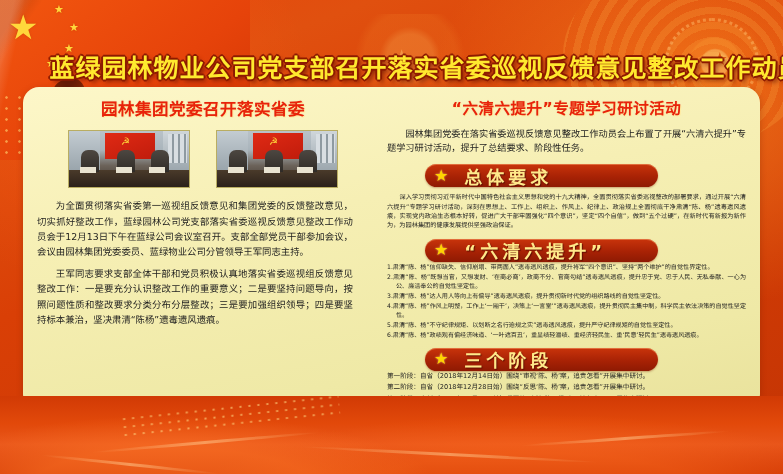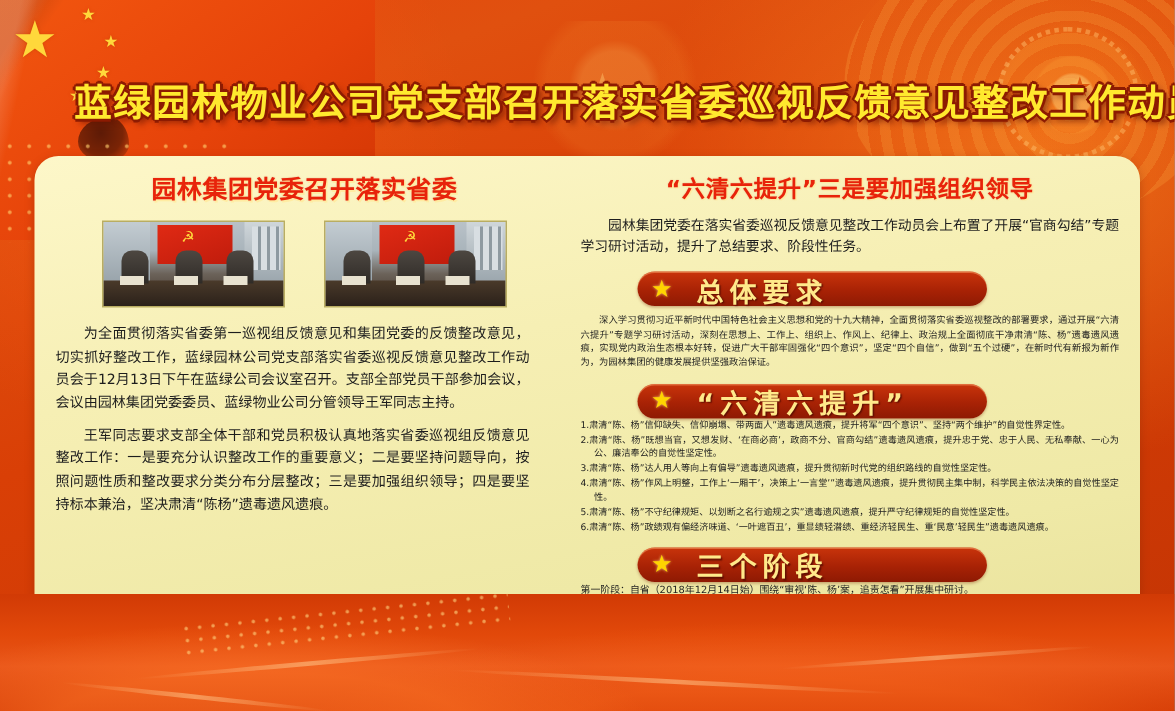--- a/index.html
+++ b/index.html
@@ -93,21 +93,21 @@
     font-family:"DejaVu Sans","Liberation Sans",sans-serif;
     font-weight:bold;font-size:25px;letter-spacing:1px;white-space:nowrap;
     color:#ffe92e;
     text-shadow:
       -1px -1px 0 #8d1b02, 1px -1px 0 #8d1b02, -1px 1px 0 #8d1b02, 1px 1px 0 #8d1b02,
       -2px 0 0 #8d1b02, 2px 0 0 #8d1b02, 0 -2px 0 #8d1b02, 0 2px 0 #8d1b02,
       3px 3px 4px rgba(90,15,0,.75);
   }
   
   .panel{
-    position:absolute;left:23px;top:104px;width:737px;height:323px;
+    position:absolute;left:23px;top:87px;width:737px;height:323px;
     border-radius:16px;
     background:linear-gradient(170deg,#fdf7c9 0%,#f6efb4 38%,#efe9a6 78%,#e9e29c 100%);
     box-shadow:0 2px 6px rgba(120,35,0,.35);
     display:flex;
   }
   .col-left{width:356px;padding:12px 10px 6px 14px;box-sizing:border-box;}
   .col-right{width:381px;padding:12px 14px 6px 8px;box-sizing:border-box;}
   
   .head-red{
     text-align:center;color:#e8230a;font-weight:bold;font-size:16.5px;line-height:1.35;
@@ -241,24 +241,24 @@
       </div>
 
       <div class="body-text">
         <p>为全面贯彻落实省委第一巡视组反馈意见和集团党委的反馈整改意见，切实抓好整改工作，蓝绿园林公司党支部落实省委巡视反馈意见整改工作动员会于12月13日下午在蓝绿公司会议室召开。支部全部党员干部参加会议，会议由园林集团党委委员、蓝绿物业公司分管领导王军同志主持。</p>
         <p>王军同志要求支部全体干部和党员积极认真地落实省委巡视组反馈意见整改工作：一是要充分认识整改工作的重要意义；二是要坚持问题导向，按照问题性质和整改要求分类分布分层整改；三是要加强组织领导；四是要坚持标本兼治，坚决肃清“陈杨”遗毒遗风遗痕。</p>
       </div>
     </div>
 
     <div class="col-right">
       <div class="head-red small">
-        <div>“六清六提升”三是要加强组织领导</div>
-      </div>
-
-      <div class="intro-text">园林集团党委在落实省委巡视反馈意见整改工作动员会上布置了开展“官商勾结”专题学习研讨活动，提升了总结要求、阶段性任务。</div>
+        <div>“六清六提升”专题学习研讨活动</div>
+      </div>
+
+      <div class="intro-text">园林集团党委在落实省委巡视反馈意见整改工作动员会上布置了开展“六清六提升”专题学习研讨活动，提升了总结要求、阶段性任务。</div>
 
       <div class="sec">
         <div class="sec-banner">
           <span class="sec-star">★</span>
           <span class="sec-title">总体要求</span>
         </div>
         <div class="sec-body">
           <p>深入学习贯彻习近平新时代中国特色社会主义思想和党的十九大精神，全面贯彻落实省委巡视整改的部署要求，通过开展“六清六提升”专题学习研讨活动，深刻在思想上、工作上、组织上、作风上、纪律上、政治规上全面彻底干净肃清“陈、杨”遗毒遗风遗痕，实现党内政治生态根本好转，促进广大干部牢固强化“四个意识”，坚定“四个自信”，做到“五个过硬”，在新时代有新报为新作为，为园林集团的健康发展提供坚强政治保证。</p>
         </div>
       </div>

